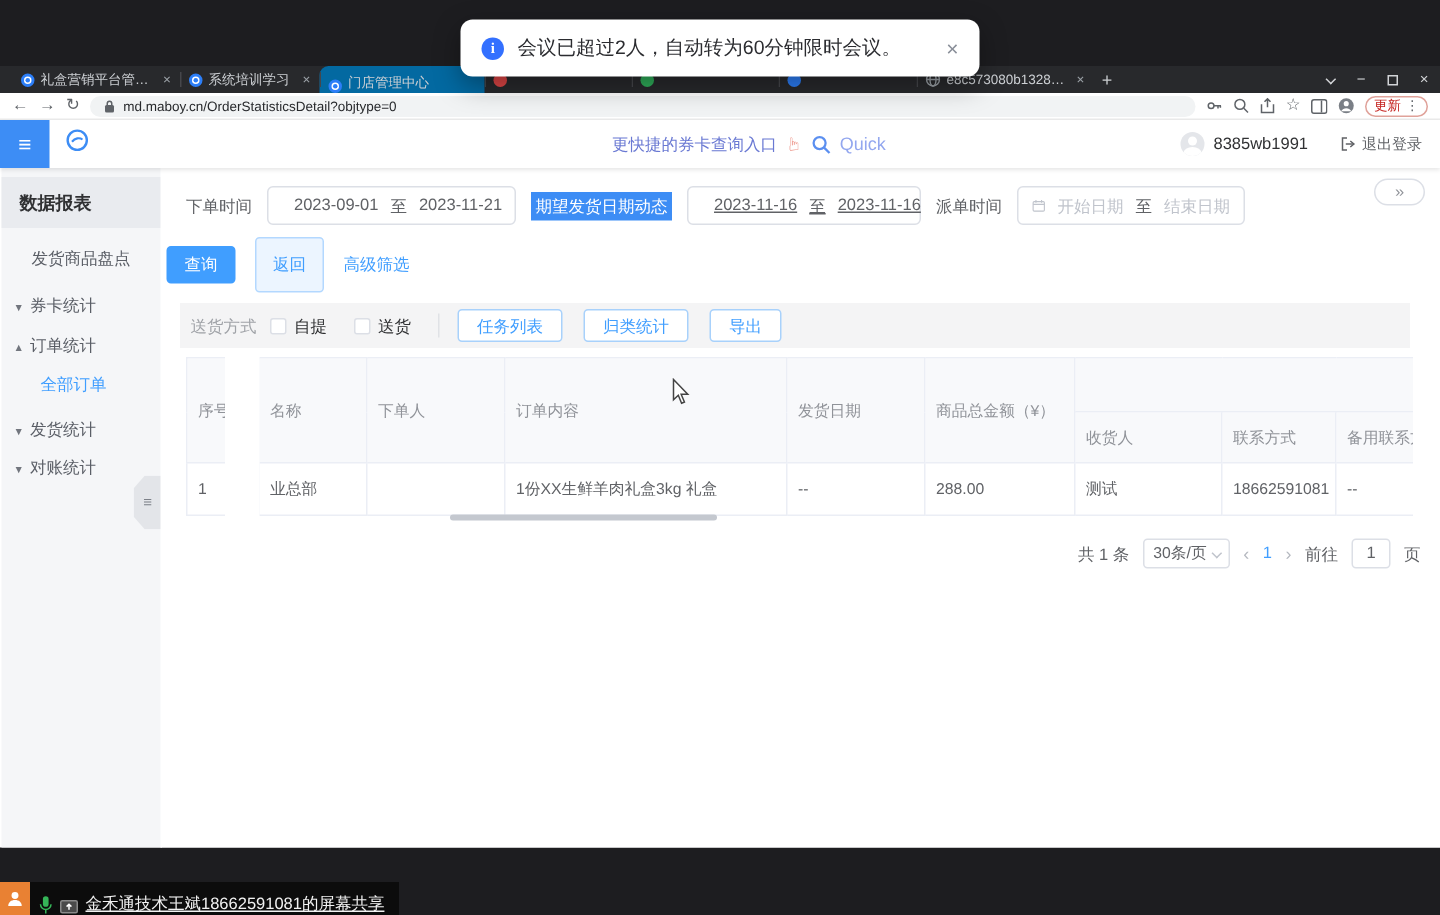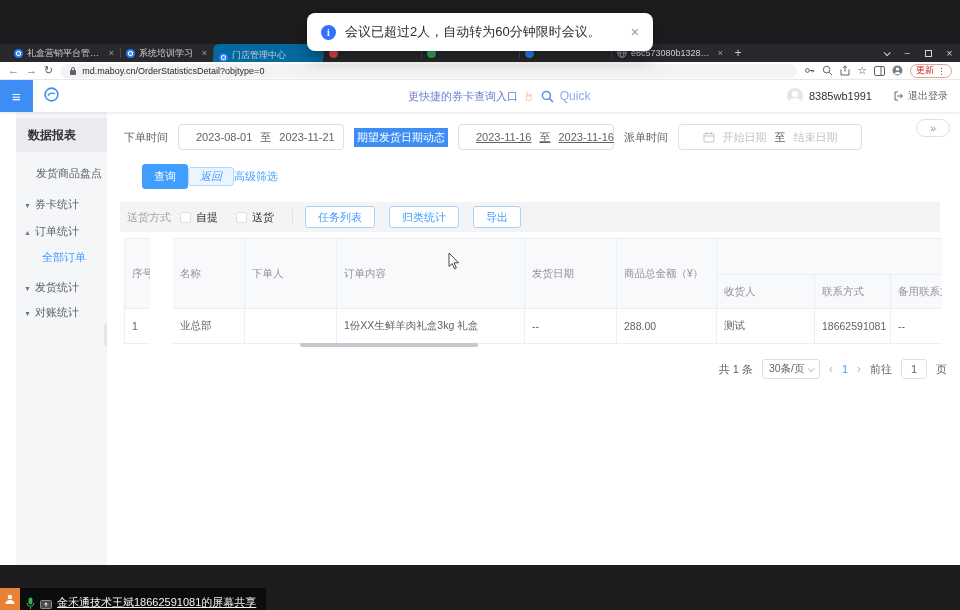--- a/index.html
+++ b/index.html
@@ -43,38 +43,38 @@
   .hand-icon { color:#e25745; font-size:12px; display:inline-block; transform:rotate(-90deg); }
   .quick-label { font-size:12px; color:#93a7ef; }
   .userarea { position:absolute; right:12px; top:0; height:32px; display:flex; align-items:center; }
   .avatar { width:16px; height:16px; border-radius:50%; background:#e4e6ea; position:relative; overflow:hidden; flex:none; }
   .avatar::before { content:""; position:absolute; left:5px; top:3px; width:6px; height:6px; border-radius:50%; background:#fff; }
   .avatar::after { content:""; position:absolute; left:2px; top:10px; width:12px; height:8px; border-radius:50%; background:#fff; }
   .username { font-size:11px; color:#303133; margin-left:6px; }
   .logout { display:flex; align-items:center; gap:4px; margin-left:22px; font-size:10px; color:#606266; }
   
   .main { position:absolute; top:112px; left:0; width:960px; height:453px; background:#fff; }
-  .sidebar { position:absolute; left:16px; top:0; width:107px; height:453px; background:#f5f6f8; }
+  .sidebar { position:absolute; left:1px; top:0; width:107px; height:453px; background:#f5f6f8; }
   .side-section { position:absolute; top:6px; left:0; right:0; height:34px; line-height:34px; background:#e9ebef; padding-left:12px; font-size:12px; font-weight:bold; color:#303133; }
   .side-item { position:absolute; left:0; right:0; height:20px; line-height:20px; font-size:11px; color:#5a5e66; padding-left:8px; white-space:nowrap; }
   .side-item .caret { display:inline-block; width:11px; font-size:7px; color:#72767e; }
   .side-item.no-caret { padding-left:20px; }
   .side-item.child { padding-left:26px; color:#409eff; }
   .side-handle { position:absolute; right:0; top:205px; width:19px; height:36px; background:#e3e5e9; clip-path:polygon(40% 0,100% 0,100% 100%,40% 100%,0 76%,0 24%); display:flex; align-items:center; justify-content:center; color:#7c8088; font-size:10px; }
   .content { position:absolute; left:107px; top:0; right:0; height:453px; background:#fff; }
   
   .filters { position:absolute; left:17px; top:12px; height:26px; display:flex; align-items:center; gap:10px; font-size:11px; color:#606266; white-space:nowrap; }
   .dateinput { height:26px; border:1px solid #dcdfe6; border-radius:4px; display:flex; align-items:center; gap:8px; padding:0 9px; background:#fff; }
-  .dateinput.w1 { width:166px; } .dateinput.w2 { width:156px;text-decoration:underline; } .dateinput.w3 { width:184px;justify-content:center; }
+  .dateinput.w1 { width:166px; } .dateinput.w2 { width:156px;text-decoration:underline; } .dateinput.w3 { width:152px; }
   .ph { color:#c0c4cc; }
   .highlight { background:#3d8df5; color:#fff; padding:2px 3px; font-size:11px; }
   .expandbtn { position:absolute; right:10px; top:7px; width:34px; height:18px; border:1px solid #dcdfe6; border-radius:9px; background:#fff; color:#909399; font-size:11px; display:flex; align-items:center; justify-content:center; line-height:1; }
-  .actions { position:absolute; left:35px; top:52px; height:25px; display:flex; align-items:center; font-size:11px; }
+  .actions { position:absolute; left:4px; top:52px; height:25px; display:flex; align-items:center; gap:13px; font-size:11px; }
   .btn-primary { height:25px; padding:0 11px; background:#409eff; border:1px solid #409eff; border-radius:3px; color:#fff; display:flex; align-items:center; }
-  .btn-plain { height:19px; padding:0 11px; background:#ecf5ff; border:1px solid #b3d8ff; border-radius:3px; color:#409eff; display:flex; align-items:center;font-style:italic; }
+  .btn-plain { height:37px; padding:0 11px; background:#ecf5ff; border:1px solid #b3d8ff; border-radius:3px; color:#409eff; display:flex; align-items:center; }
   .link { color:#409eff; }
   
   .graybar { position:absolute; left:13px; top:90px; width:820px; height:30px; background:#f4f4f5; display:flex; align-items:center; font-size:11px; padding-left:7px; }
   .gray-label { color:#a0a3a8; margin-right:9px; }
   .cbox { width:11px; height:11px; border:1px solid #dcdfe6; border-radius:2px; background:#fff; margin-right:5px; flex:none; }
   .cb-label { color:#303133; margin-right:18px; }
   .vdiv { width:1px; height:16px; background:#e0e2e6; margin:0 12px 0 0; }
   .btn-outline { height:22px; padding:0 12px; background:#fff; border:1px solid #a8d1fb; border-radius:3px; color:#409eff; display:flex; align-items:center; margin-right:14px; font-size:11px; }
   
   .tablewrap { position:absolute; left:17px; top:126px; width:818px; overflow:hidden; }
@@ -263,21 +263,21 @@
 
       <div class="filters">
         <span>下单时间</span>
         <div class="dateinput w1">
           <svg width="12" height="12" viewBox="0 0 12 12">
               <rect x="1" y="2.5" width="10" height="8.5" rx="1" fill="none" stroke="#c0c4cc"></rect>
               <line x1="1" y1="5" x2="11" y2="5" stroke="#c0c4cc"></line>
               <line x1="3.5" y1="1" x2="3.5" y2="3.5" stroke="#c0c4cc"></line>
               <line x1="8.5" y1="1" x2="8.5" y2="3.5" stroke="#c0c4cc"></line>
             </svg>
-          <span>2023-08-01</span>
+          <span>2023-09-01</span>
           <span>至</span>
           <span>2023-11-21</span>
         </div>
         <span class="highlight">期望发货日期动态</span>
         <div class="dateinput w2">
           <svg width="12" height="12" viewBox="0 0 12 12">
               <rect x="1" y="2.5" width="10" height="8.5" rx="1" fill="none" stroke="#c0c4cc"></rect>
               <line x1="1" y1="5" x2="11" y2="5" stroke="#c0c4cc"></line>
               <line x1="3.5" y1="1" x2="3.5" y2="3.5" stroke="#c0c4cc"></line>
               <line x1="8.5" y1="1" x2="8.5" y2="3.5" stroke="#c0c4cc"></line>

